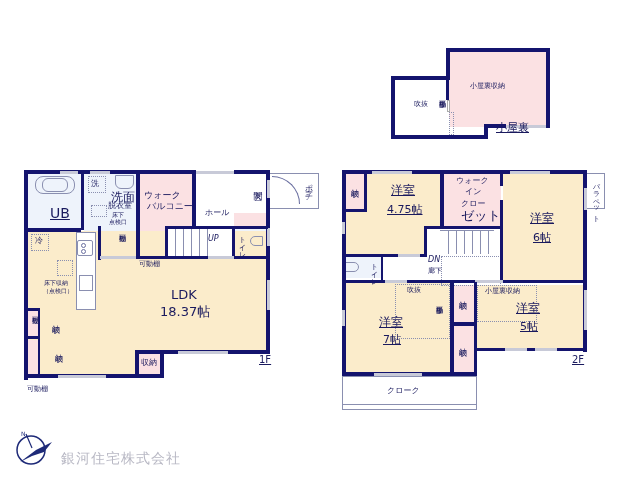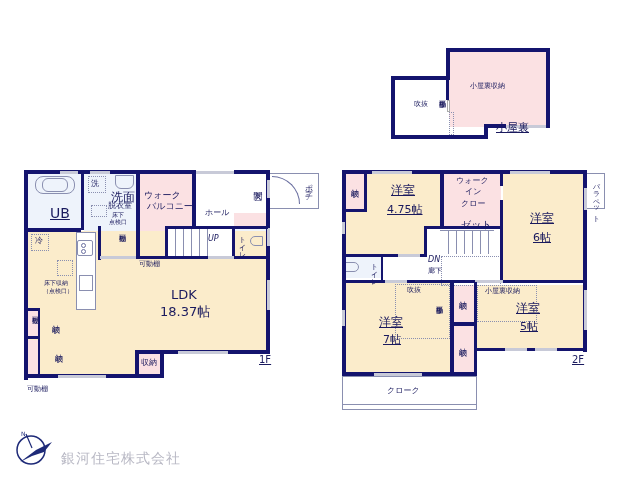--- a/index.html
+++ b/index.html
@@ -215,21 +215,21 @@
 <div class="thin" style="left:342px;top:376px;width:135px;height:34px;background:#fff;"></div>
 <div class="abs" style="left:342px;top:404px;width:135px;height:1px;background:#8a8fb0;"></div>
 <span class="lbl tiny" style="left:387px;top:387px;font-size:8px;">クローク</span>
 
 <span class="vlbl" style="left:350px;top:183px;font-size:8px;">収納</span>
 <span class="lbl mid" style="left:391px;top:183px;font-size:12px;">洋室</span>
 <span class="lbl mid" style="left:387px;top:203px;font-size:11px;">4.75帖</span>
 <span class="lbl tiny" style="left:456px;top:177px;font-size:8px;">ウォーク</span>
 <span class="lbl tiny" style="left:465px;top:188px;font-size:8px;">イン</span>
 <span class="lbl tiny" style="left:461px;top:200px;font-size:8px;text-align:center;">クロー</span>
-<span class="lbl tiny" style="left:461px;top:221px;font-size:10px;">ゼット</span>
+<span class="lbl tiny" style="left:461px;top:212px;font-size:13px;">ゼット</span>
 <span class="lbl mid" style="left:530px;top:211px;font-size:12px;">洋室</span>
 <span class="lbl mid" style="left:533px;top:231px;font-size:11px;">6帖</span>
 <span class="vlbl" style="left:369px;top:258px;font-size:7px;">トイレ</span>
 <span class="lbl tiny" style="left:428px;top:256px;font-size:8px;font-style:italic;">DN</span>
 <span class="lbl tiny" style="left:428px;top:267px;font-size:7px;">廊下</span>
 <span class="lbl tiny" style="left:407px;top:286px;font-size:7px;">吹抜</span>
 <span class="vlbl" style="left:435px;top:301px;font-size:7px;line-height:8px;">可動梯子</span>
 <span class="lbl mid" style="left:379px;top:315px;font-size:12px;">洋室</span>
 <span class="lbl mid" style="left:383px;top:333px;font-size:11px;text-align:right;">7帖</span>
 <span class="vlbl" style="left:458px;top:295px;font-size:8px;">収納</span>

